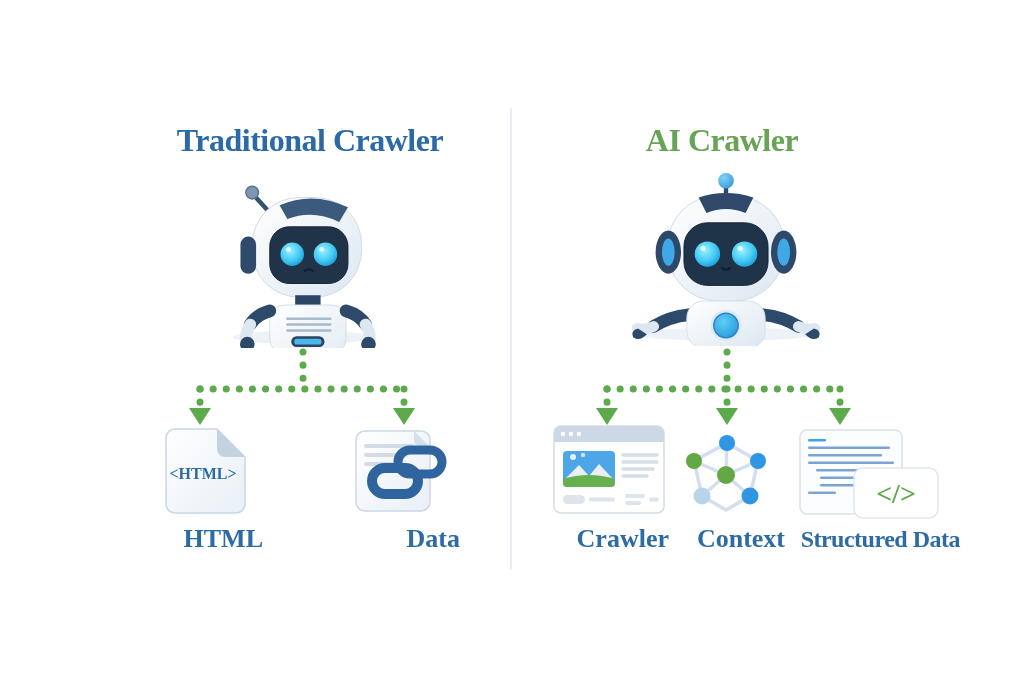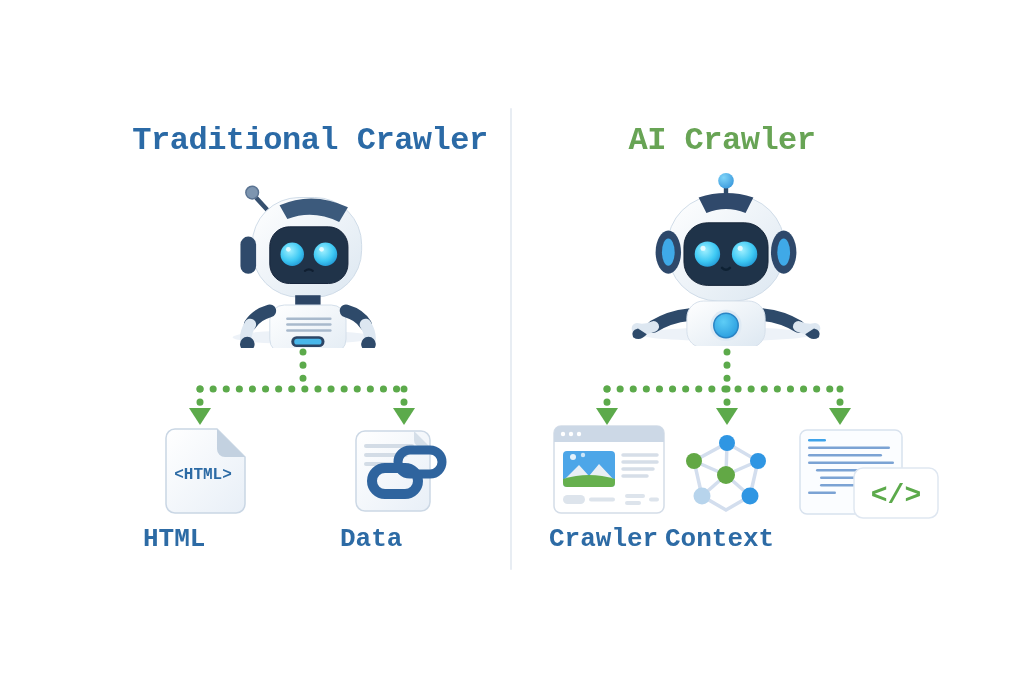--- a/index.html
+++ b/index.html
@@ -1,32 +1,32 @@
 <!DOCTYPE html>
 <html style="--title-blue: #2b6aa6; --title-green: #68a455; --label-blue: #2d6ba5; --arrow-green: #5caa4b; --chain-blue: #2f649e; --divider: #e8edf3; --robot-navy: #2e4a6a; --eye-cyan: #3ec9f4; --node-blue: #2f96e3; --node-green: #62a845; --node-lightblue: #b7d4ec;"><head>
 <meta charset="utf-8">
 <style>
   html,body{margin:0;padding:0;background:#ffffff;}
   .canvas{
     position:relative;width:1024px;height:683px;background:#ffffff;overflow:hidden;
-    font-family:Liberation Mono, monospace;
+    font-family:Liberation Serif, serif;
   }
   .divider{position:absolute;left:510px;top:108px;width:2px;height:462px;
     background:var(--divider,#e8edf3);border-radius:1px;}
   .col-title{position:absolute;text-align:center;font-weight:700;font-size:32px;
     letter-spacing:-0.5px;white-space:nowrap;}
   .col-title.t-left{left:100px;top:122px;width:420px;color:var(--title-blue,#2b6aa6);}
   .col-title.t-right{left:562px;top:122px;width:320px;color:var(--title-green,#68a455);text-align:center;}
   .robot{position:absolute;}
   .flow{position:absolute;left:0;top:0;pointer-events:none;}
   .flow line{stroke:var(--arrow-green,#5caa4b);stroke-width:7;stroke-linecap:round;
     stroke-dasharray:0.1 13;fill:none;}
   .flow polygon{fill:var(--arrow-green,#5caa4b);}
   .icon{position:absolute;}
-  .node-label{position:absolute;text-align:left;font-weight:700;font-size:26px;
+  .node-label{position:absolute;text-align:right;font-weight:700;font-size:26px;
     color:var(--label-blue,#2d6ba5);white-space:nowrap;}
   .node-label.small{font-size:24px;letter-spacing:-0.5px;}
   .icon-caption{font-weight:700;fill:var(--label-blue,#2d6ba5);}
   .code-glyph{font-weight:700;fill:var(--arrow-green,#5caa4b);}
 </style>
 </head>
 <body>
 
 <div class="canvas">
 
@@ -254,14 +254,15 @@
       <rect x="10" y="63.5" width="28" height="2.6" rx="1.3" fill="#7ba3d4"></rect>
     </g>
     <rect x="56" y="40" width="84" height="50" rx="9" fill="#ffffff" stroke="#dfe7f1" stroke-width="1.5"></rect>
     <text x="98" y="75" text-anchor="middle" class="code-glyph" font-size="28">&lt;/&gt;</text>
   </svg>
 
   <div class="node-label" style="left:143px;top:524px;width:120px">HTML</div>
   <div class="node-label" style="left:340px;top:524px;width:120px">Data</div>
   <div class="node-label" style="left:549px;top:524px;width:120px">Crawler</div>
   <div class="node-label" style="left:665px;top:524px;width:120px">Context</div>
+  <div class="node-label small" style="left:760px;top:526px;width:200px">Structured Data</div>
 
 </div>
 
 </body></html>

